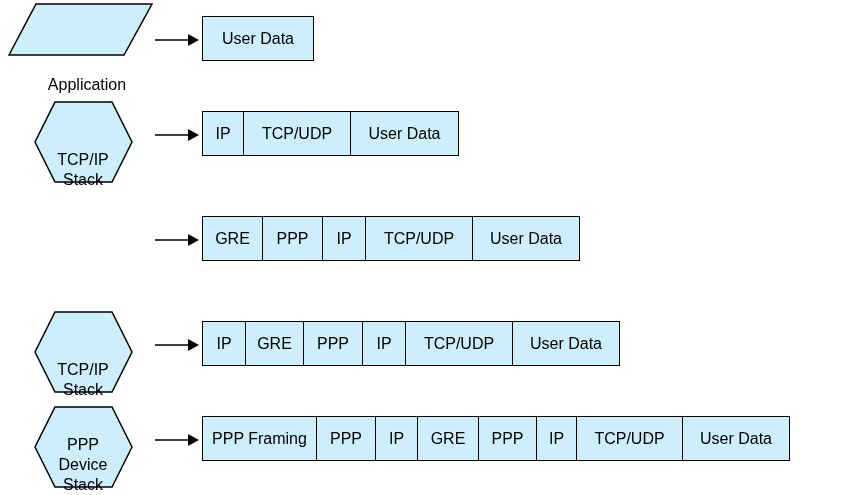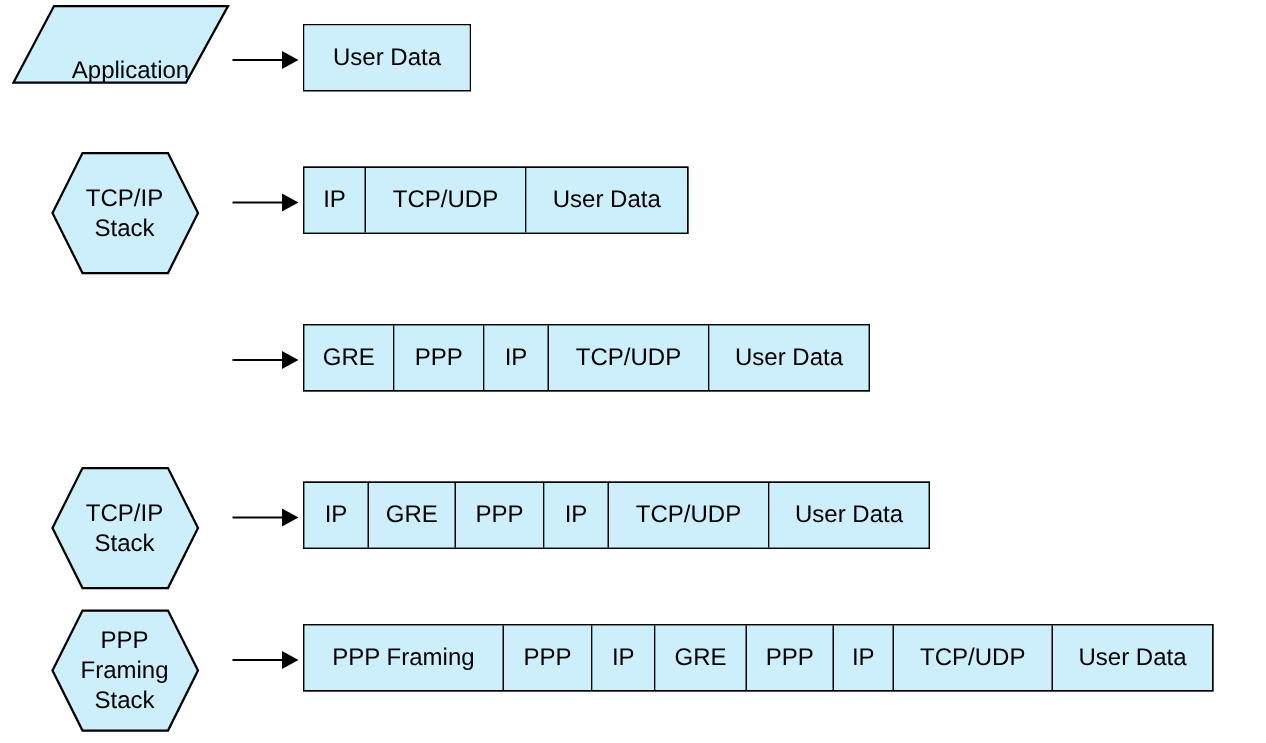--- a/index.html
+++ b/index.html
@@ -47,21 +47,21 @@
   }
   .shape-label {
     position: absolute;
     left: 0;
     top: 0;
     width: 150px;
     height: 95px;
     display: flex;
     flex-direction: column;
     align-items: center;
-    justify-content: center;
+    justify-content: flex-end;
     font-size: 16px;
     line-height: 20px;
     text-align: center;
     white-space: pre;
     pointer-events: none;
   }
   .shape-label.para {
     transform: translateX(4px);
   }
 
@@ -169,28 +169,28 @@
         <div class="cell" style="width: 43px;">IP</div>
         <div class="cell" style="width: 107px;">TCP/UDP</div>
         <div class="cell" style="width: 106px;">User Data</div>
       </div>
     </div>
     <div class="row" style="top: 400px;">
       <div class="shape-wrap">
         <svg width="150" height="95" class="shape-svg">
           <polygon points="47,7 104,7 124,47 104,87 47,87 27,47" fill="#cdeefb" stroke="#000000" stroke-width="1.5"></polygon>
         </svg>
-        <div class="shape-label"><div>PPP</div><div>Framing</div><div>Stack</div></div>
+        <div class="shape-label"><div>PPP</div><div>Device</div><div>Stack</div></div>
       </div>
       <div class="arrow"><svg width="50" height="20">
           <line x1="3" y1="10" x2="38" y2="10" stroke="#000000" stroke-width="1.4"></line>
           <polygon points="36,4 47,10 36,16" fill="#000000"></polygon>
         </svg></div>
       <div class="packet">
-        <div class="cell" style="width: 133px;">PPP Framing</div>
+        <div class="cell" style="width: 114px;">PPP Framing</div>
         <div class="cell" style="width: 59px;">PPP</div>
         <div class="cell" style="width: 42px;">IP</div>
         <div class="cell" style="width: 61px;">GRE</div>
         <div class="cell" style="width: 58px;">PPP</div>
         <div class="cell" style="width: 40px;">IP</div>
         <div class="cell" style="width: 106px;">TCP/UDP</div>
         <div class="cell" style="width: 106px;">User Data</div>
       </div>
     </div>
   </div>

